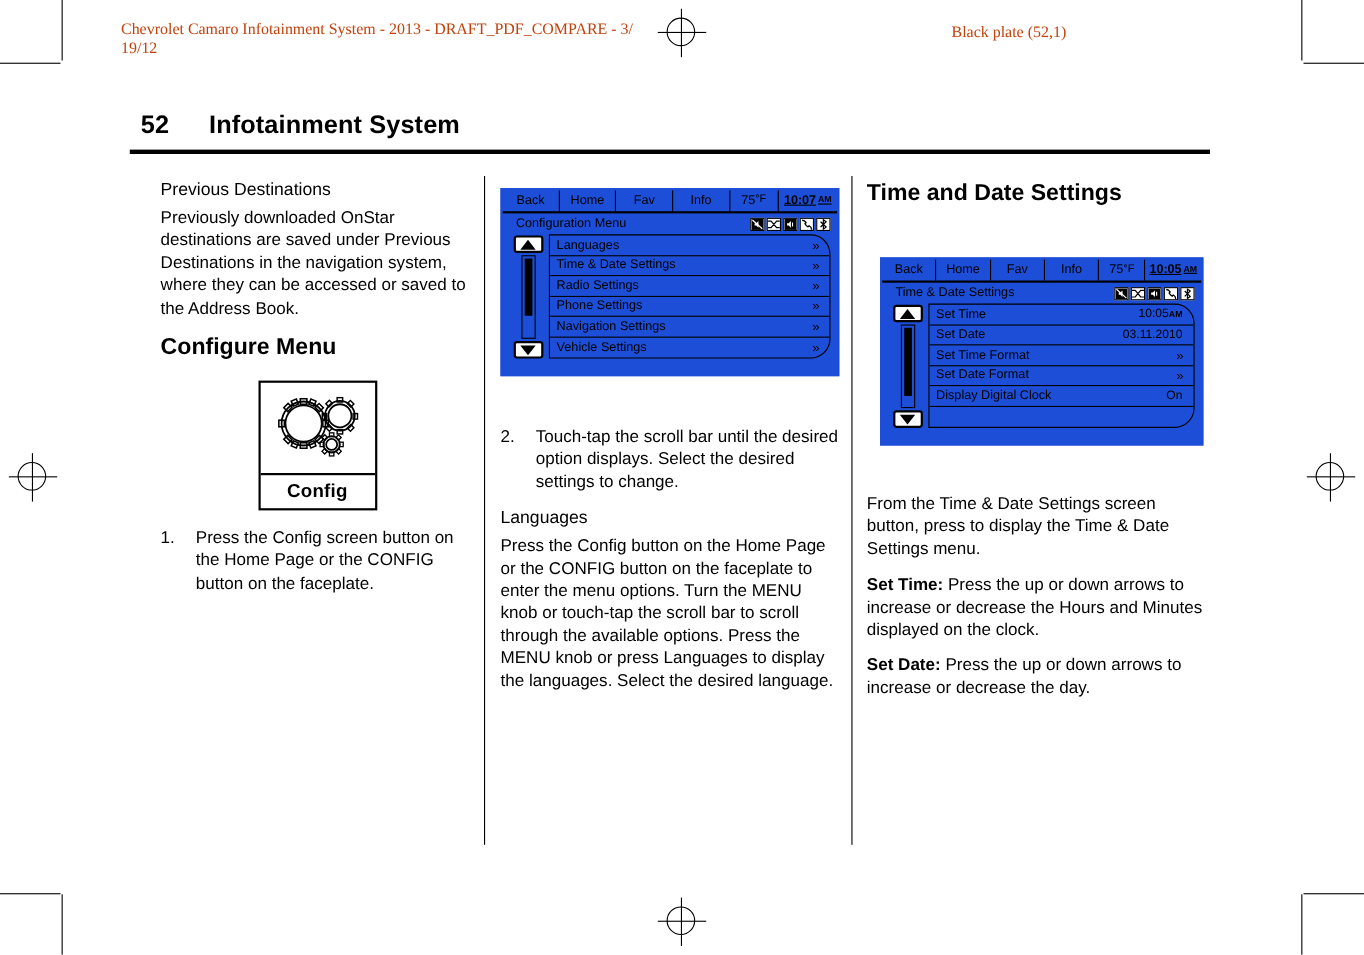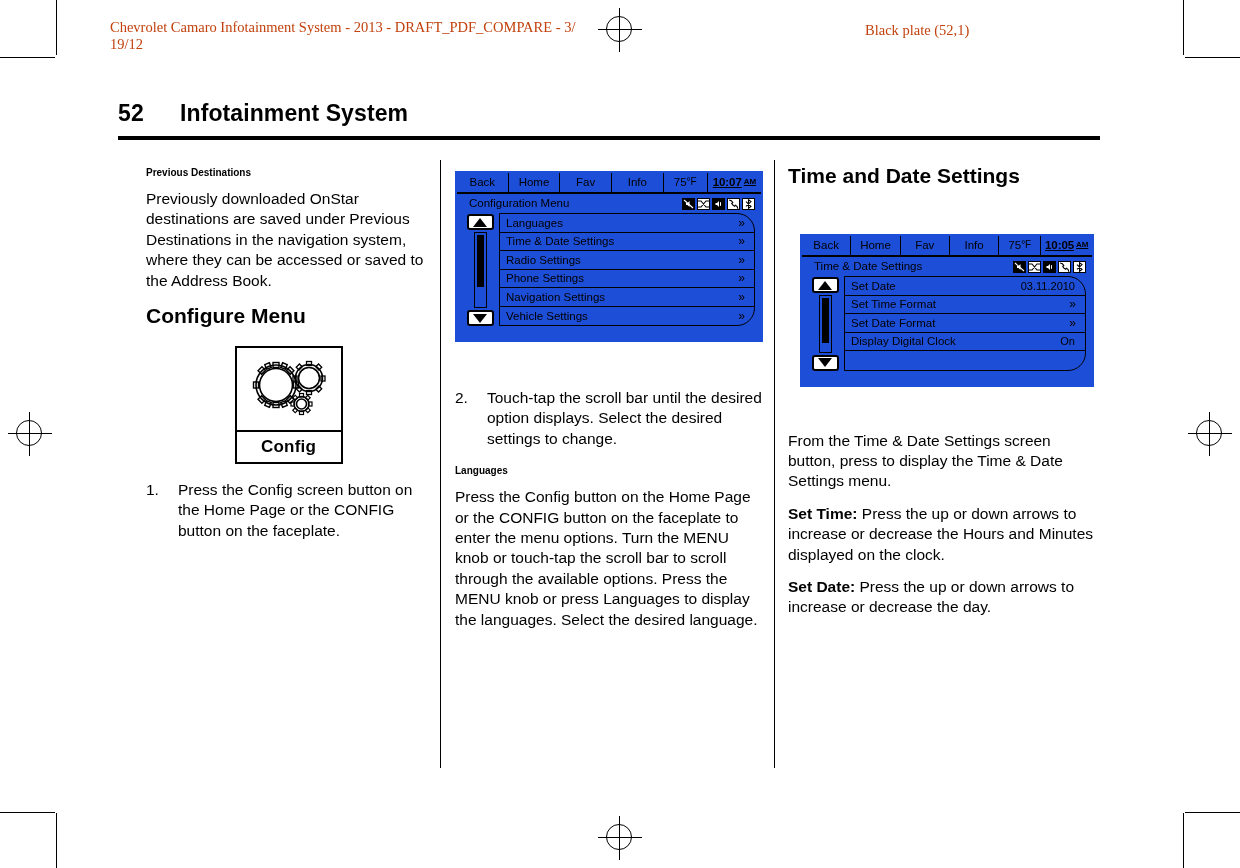--- a/index.html
+++ b/index.html
@@ -31,21 +31,21 @@
     line-height: 17px;
     color: #c2410c;
     white-space: pre-line;
   }
   #runhead-left { left: 110px; top: 19px; }
   #runhead-right { left: 865px; top: 22px; }
 
   
   .page-title-row {
     position: absolute;
-    left: 118px; top: 100px; width: 982px;
+    left: 128px; top: 100px; width: 982px;
   }
   .page-title-row .ttl {
     font-size: 23px; font-weight: bold; letter-spacing: .1px;
     display: flex; align-items: baseline;
   }
   .page-title-row .pnum { width: 62px; }
   .rule {
     position: absolute; left: 118px; top: 136px;
     width: 982px; height: 4px; background: #000;
   }
@@ -65,22 +65,22 @@
   #vdiv-1 { left: 440px; }
   #vdiv-2 { left: 774px; }
 
   h2.sec {
     font-size: 21px;
     font-weight: bold;
     margin: 4px 0 9px 0;
     line-height: 25px;
   }
   h3.sub {
-    font-size: 10px;
-    font-weight: bold;
+    font-size: 16px;
+    font-weight: normal;
     margin: 13px 0 6px 0;
     line-height: 20px;
   }
   p.body { margin: 0 0 12px 0; }
   .runin { font-weight: bold; }
 
   ol.steps { margin: 0; padding: 0; list-style: none; }
   ol.steps li {
     position: relative;
     padding-left: 32px;
@@ -496,20 +496,24 @@
         <div class="scroll-track" style="height:70px;">
           <div class="scroll-thumb" style="height:88%;"></div>
         </div>
         <div class="scroll-arrow down">
             <i></i>
           </div>
       </div>
       <div class="listcol">
         <div class="listbox">
           <div class="row">
+            <span class="lbl">Set Time</span>
+            <span class="val"><span>10:05</span><span class="ampm">AM</span></span>
+          </div>
+          <div class="row">
             <span class="lbl">Set Date</span>
             <span class="val">03.11.2010</span>
           </div>
           <div class="row">
             <span class="lbl">Set Time Format</span>
             <span class="chev">»</span>
           </div>
           <div class="row">
             <span class="lbl">Set Date Format</span>
             <span class="chev">»</span>

